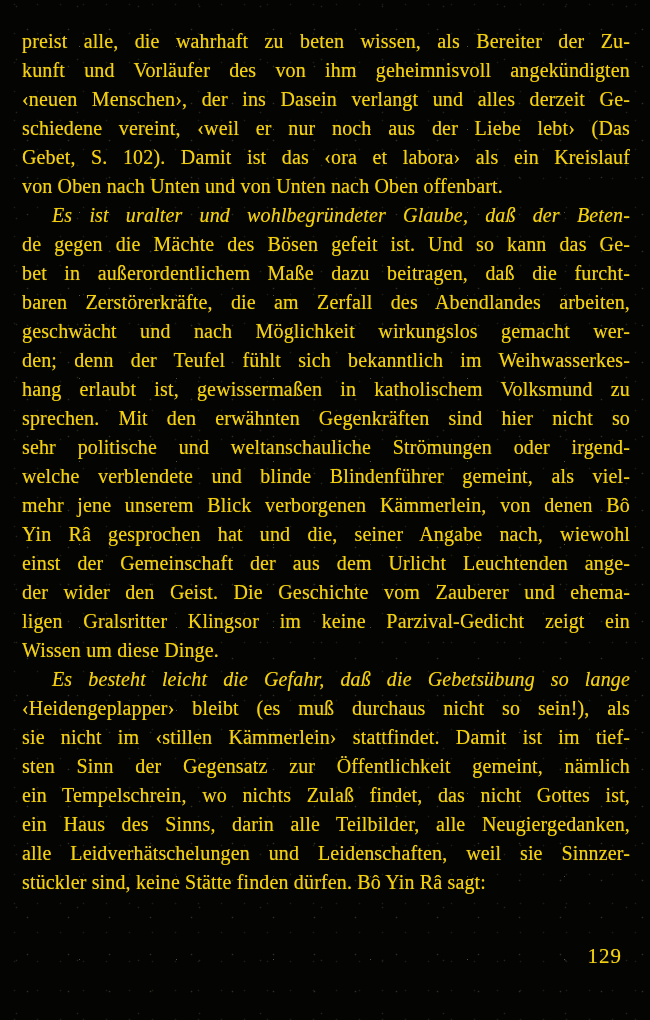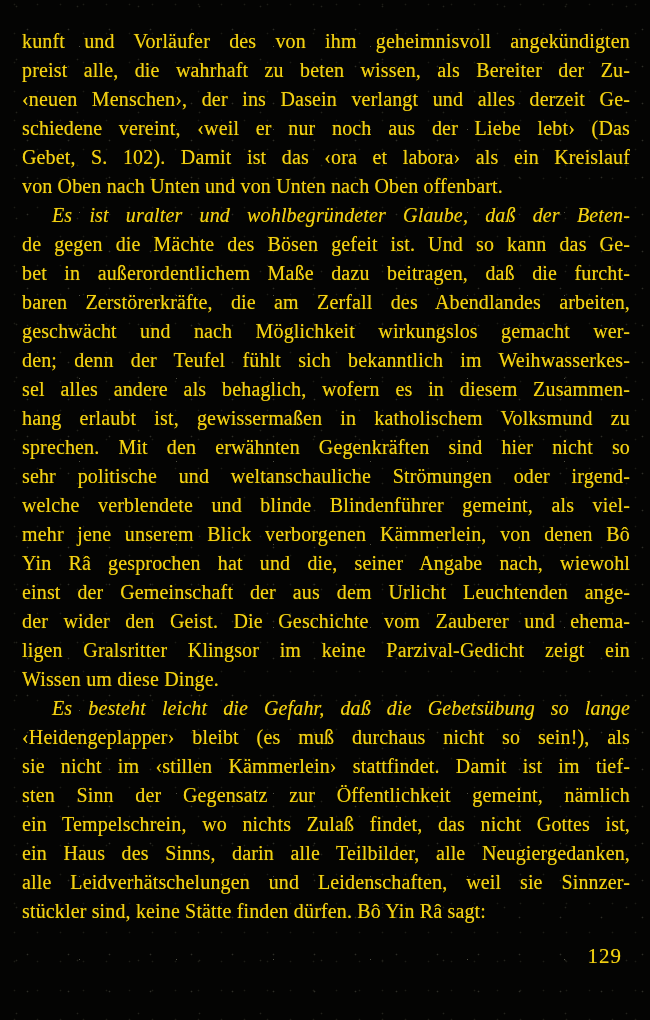--- a/index.html
+++ b/index.html
@@ -67,33 +67,32 @@
     letter-spacing: 1px;
     text-shadow: 0 0 0.7px rgba(242, 208, 17, 0.65);
   }
 </style>
 </head>
 <body>
 
 <div class="page">
   <div class="noise"></div>
   <div class="text-block" id="text-block">
+      <div class="line">preist alle, die wahrhaft zu beten wissen, als Bereiter der Zu-</div>
       <div class="line">kunft und Vorläufer des von ihm geheimnisvoll angekündigten</div>
-      <div class="line">preist alle, die wahrhaft zu beten wissen, als Bereiter der Zu-</div>
       <div class="line">‹neuen Menschen›, der ins Dasein verlangt und alles derzeit Ge-</div>
       <div class="line">schiedene vereint, ‹weil er nur noch aus der Liebe lebt› (Das</div>
       <div class="line">Gebet, S. 102). Damit ist das ‹ora et labora› als ein Kreislauf</div>
       <div class="line para-end">von Oben nach Unten und von Unten nach Oben offenbart.</div>
       <div class="line indent">Es ist uralter und wohlbegründeter Glaube, daß der Beten-</div>
       <div class="line">de gegen die Mächte des Bösen gefeit ist. Und so kann das Ge-</div>
       <div class="line">bet in außerordentlichem Maße dazu beitragen, daß die furcht-</div>
       <div class="line">baren Zerstörerkräfte, die am Zerfall des Abendlandes arbeiten,</div>
       <div class="line">geschwächt und nach Möglichkeit wirkungslos gemacht wer-</div>
       <div class="line">den; denn der Teufel fühlt sich bekanntlich im Weihwasserkes-</div>
-      <div class="line">sel alles andere als behaglich, wofern es in diesem Zusammen-</div>
       <div class="line">hang erlaubt ist, gewissermaßen in katholischem Volksmund zu</div>
       <div class="line">sprechen. Mit den erwähnten Gegenkräften sind hier nicht so</div>
       <div class="line">sehr politische und weltanschauliche Strömungen oder irgend-</div>
       <div class="line">welche verblendete und blinde Blindenführer gemeint, als viel-</div>
       <div class="line">mehr jene unserem Blick verborgenen Kämmerlein, von denen Bô</div>
       <div class="line">Yin Râ gesprochen hat und die, seiner Angabe nach, wiewohl</div>
       <div class="line">einst der Gemeinschaft der aus dem Urlicht Leuchtenden ange-</div>
       <div class="line">der wider den Geist. Die Geschichte vom Zauberer und ehema-</div>
       <div class="line">ligen Gralsritter Klingsor im keine Parzival-Gedicht zeigt ein</div>
       <div class="line para-end">Wissen um diese Dinge.</div>

